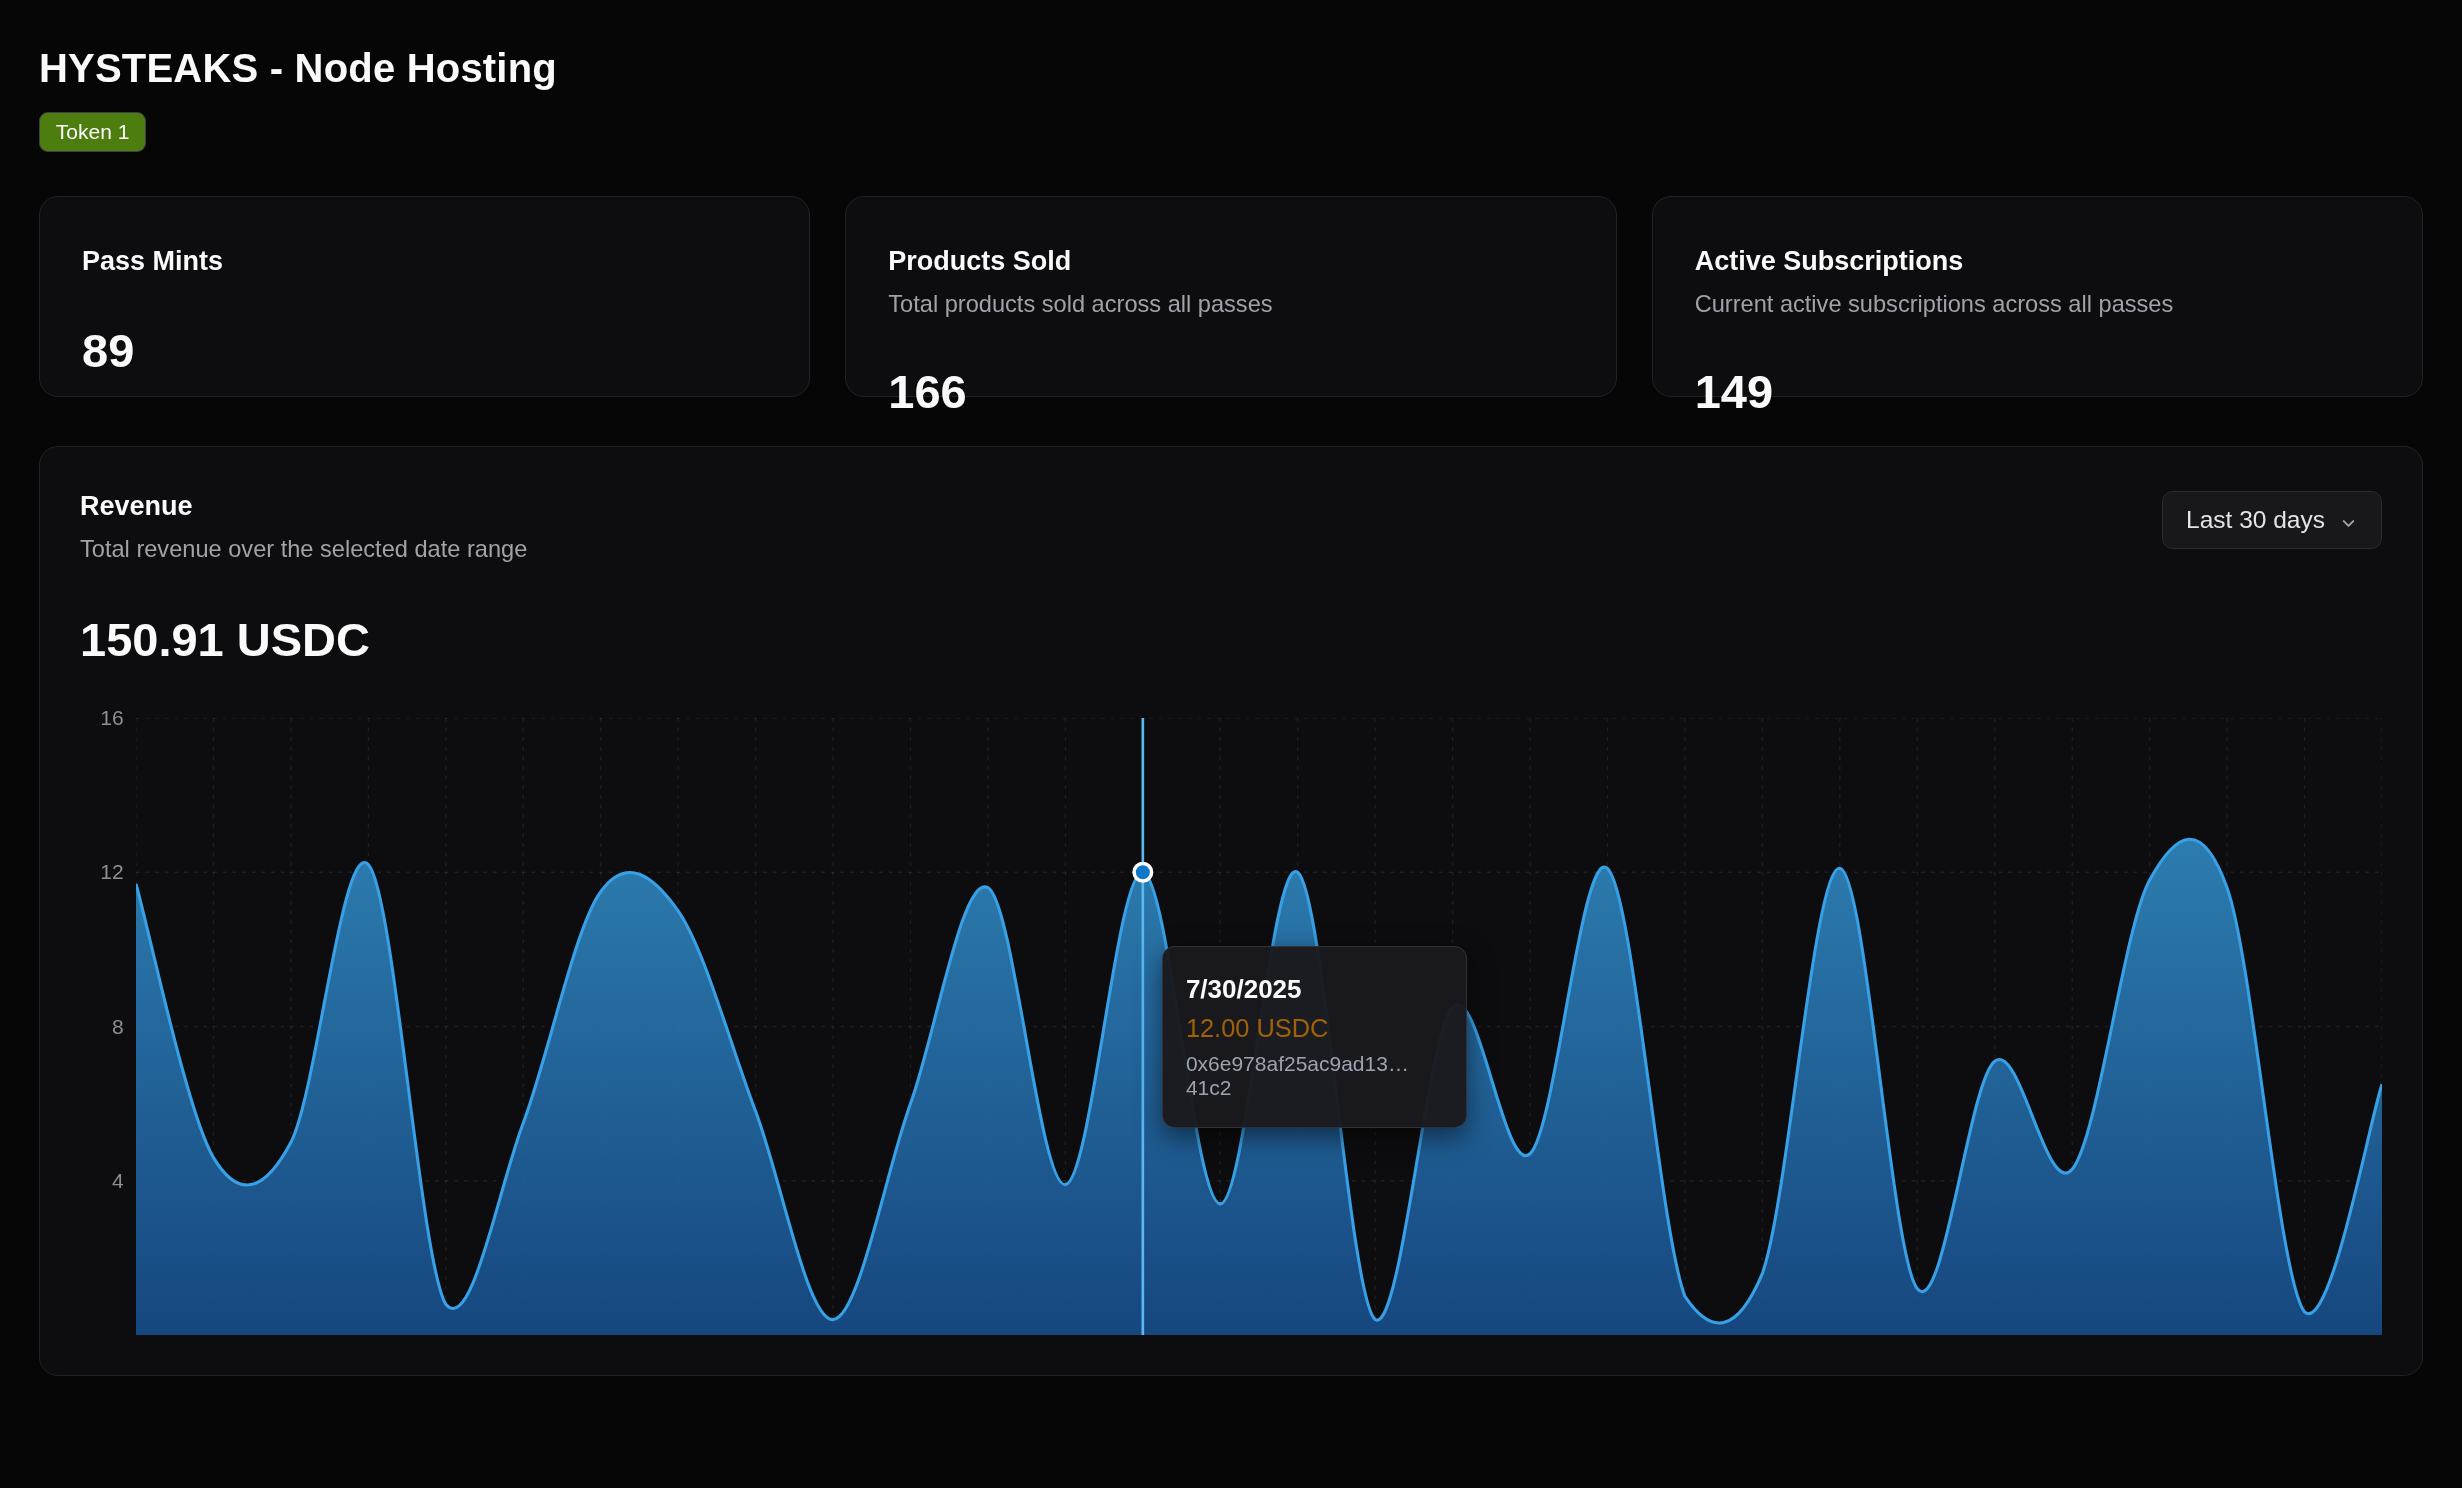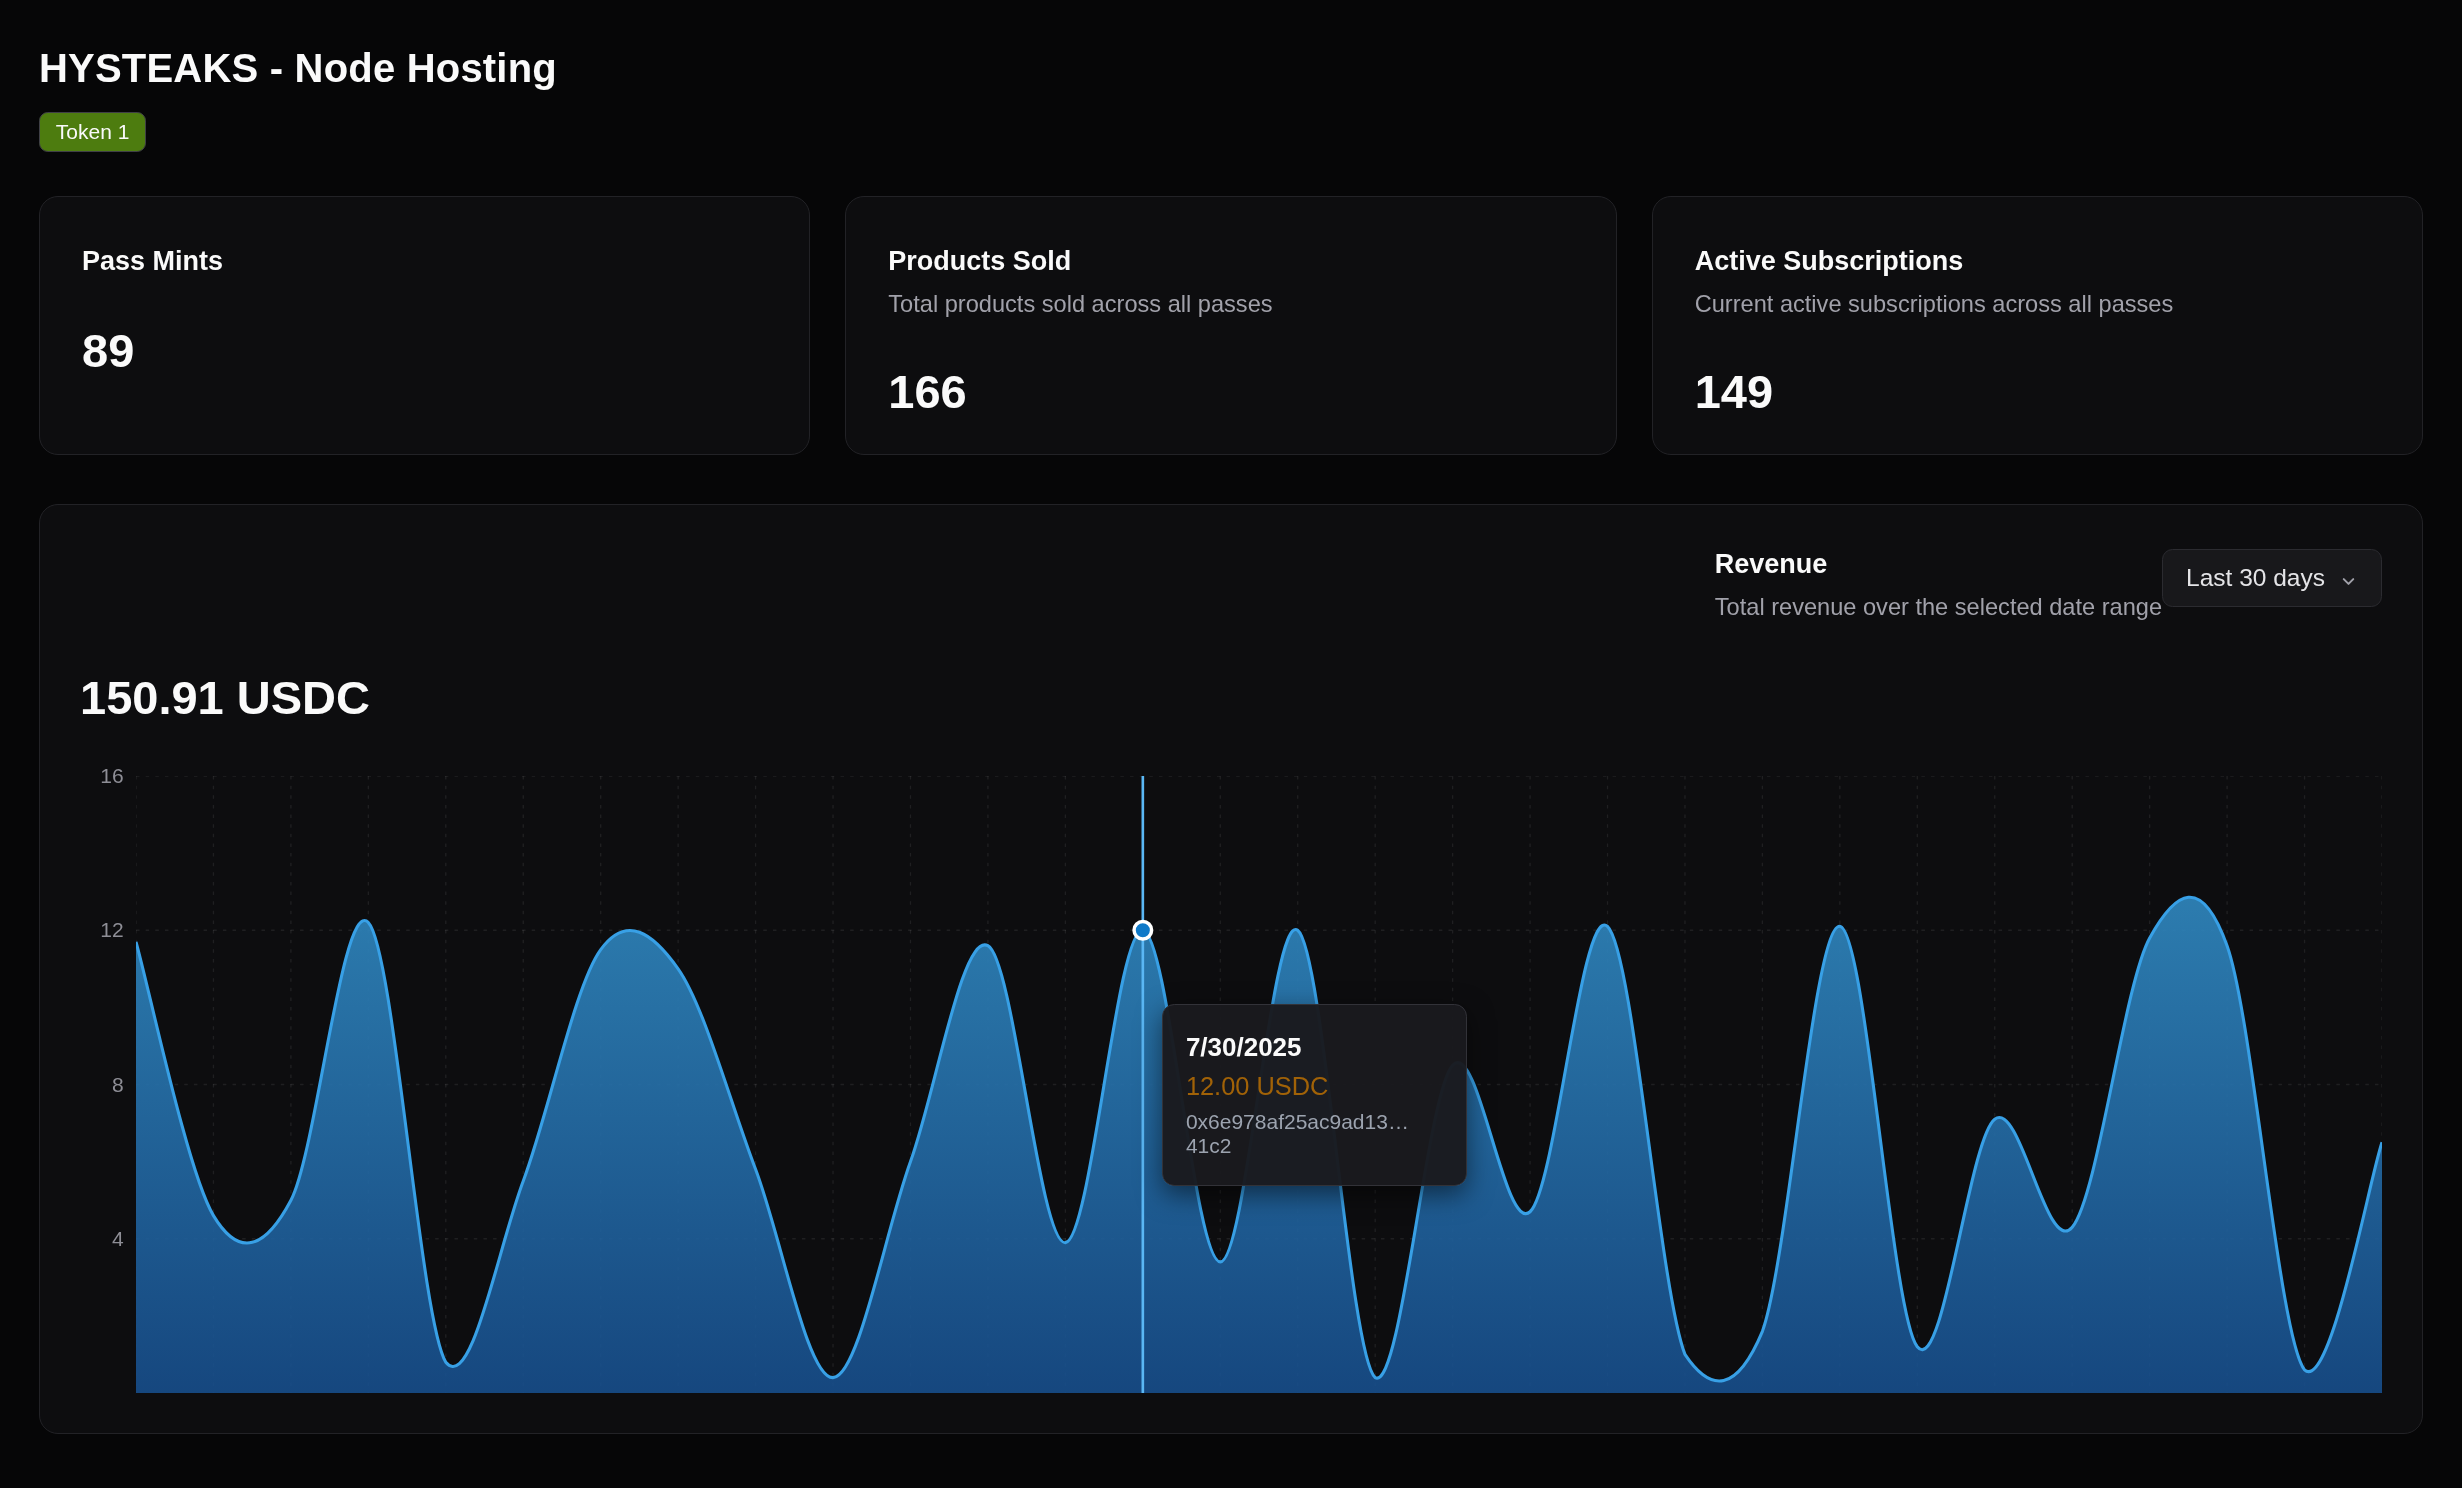--- a/index.html
+++ b/index.html
@@ -37,21 +37,21 @@
     gap: 35px;
     margin-bottom: 49px;
   }
   .card {
     background: #0d0d0f;
     border: 0.9px solid #222226;
     border-radius: 19px;
   }
   .stat-card {
     flex: 1;
-    height: 259px;
+    height: 201px;
     padding: 49px 42px 42px 42px;
   }
   .card-title {
     font-size: 27px;
     font-weight: 700;
     margin: 0 0 14px 0;
   }
   .card-subtitle {
     font-size: 23.6px;
     font-weight: 400;
@@ -61,21 +61,21 @@
   .stat-value {
     font-size: 47px;
     font-weight: 700;
     margin-top: 46px;
   }
   .revenue-card {
     padding: 44px 40px 40px 40px;
   }
   .revenue-header {
     display: flex;
-    justify-content: flex-end;
+    justify-content: space-between;
     align-items: flex-start;
   }
   .range-btn {
     display: flex;
     align-items: center;
     gap: 14px;
     background: #18181b;
     border: 0.9px solid #2b2b30;
     border-radius: 10.5px;
     color: #e4e4e7;

